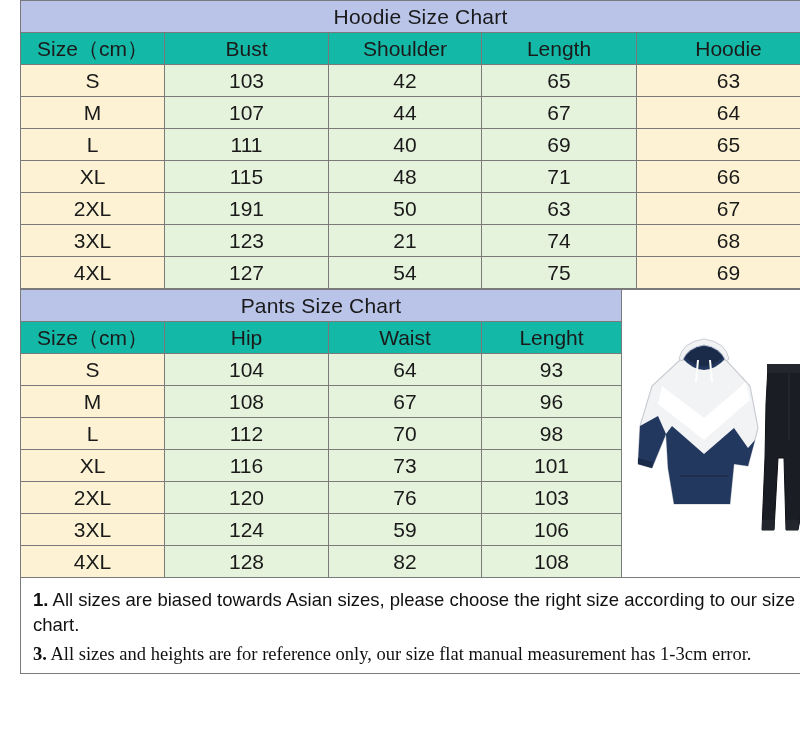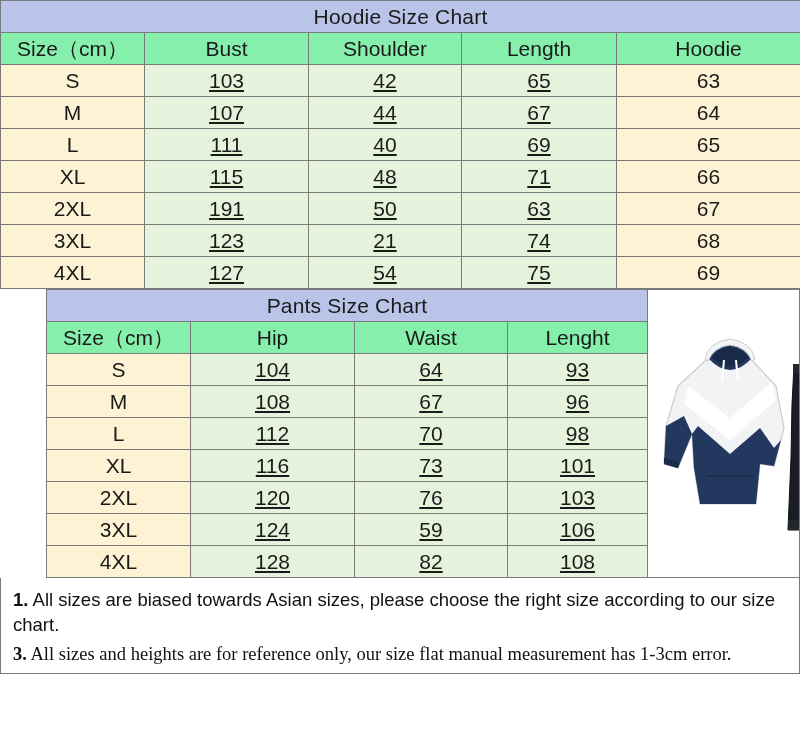--- a/index.html
+++ b/index.html
@@ -12,20 +12,21 @@
     background: #ffffff;
     font-family: "Liberation Sans", sans-serif;
     color: #111111;
     overflow: hidden;
   }
   .page {
     position: relative;
     width: 800px;
     height: 750px;
     box-sizing: border-box;
+    padding-left: 20px;
   }
 
   
   table.chart {
     border-collapse: collapse;
     table-layout: fixed;
   }
   table.chart td {
     border: 1px solid #7a7a7a;
     text-align: center;
@@ -42,45 +43,43 @@
   }
   #hoodie-table col.c0 { width: 144px; }
   #hoodie-table col.c1 { width: 164px; }
   #hoodie-table col.c2 { width: 153px; }
   #hoodie-table col.c3 { width: 155px; }
   #hoodie-table col.c4 { width: 184px; }
 
   
   #pants-table {
     width: 601px;
-    margin-left: 46px;
   }
   #pants-table col.c0 { width: 144px; }
   #pants-table col.c1 { width: 164px; }
   #pants-table col.c2 { width: 153px; }
   #pants-table col.c3 { width: 140px; }
 
   .title-cell {
     background: #b9c4e8;
     font-size: 30px;
     height: 46px;
     letter-spacing: .2px;
     color: #111;
   }
   .header-cell {
-    background: #86efac;
+    background: #14b8a6;
     font-size: 21px;
     height: 32px;
   }
   .size-cell {
     background: #fdf3d4;
   }
   .val-cell {
     background: #e6f3dc;
-    text-decoration: underline;
   }
 
   
   .mid {
     display: flex;
     align-items: stretch;
     width: 800px;
   }
   .image-box {
     width: 199px;

